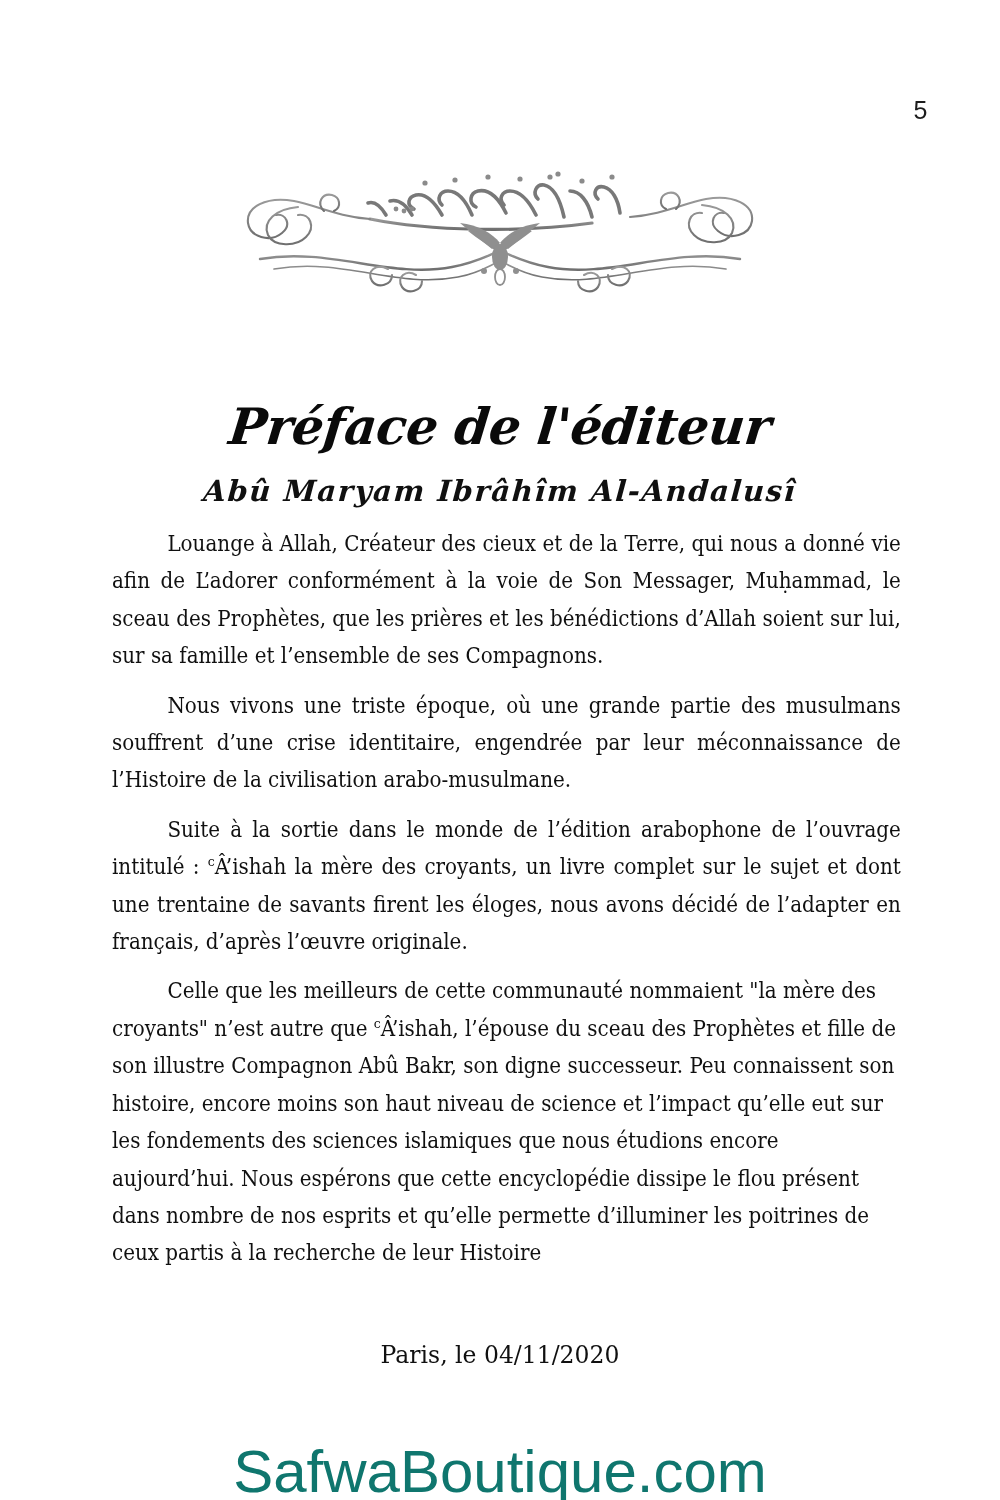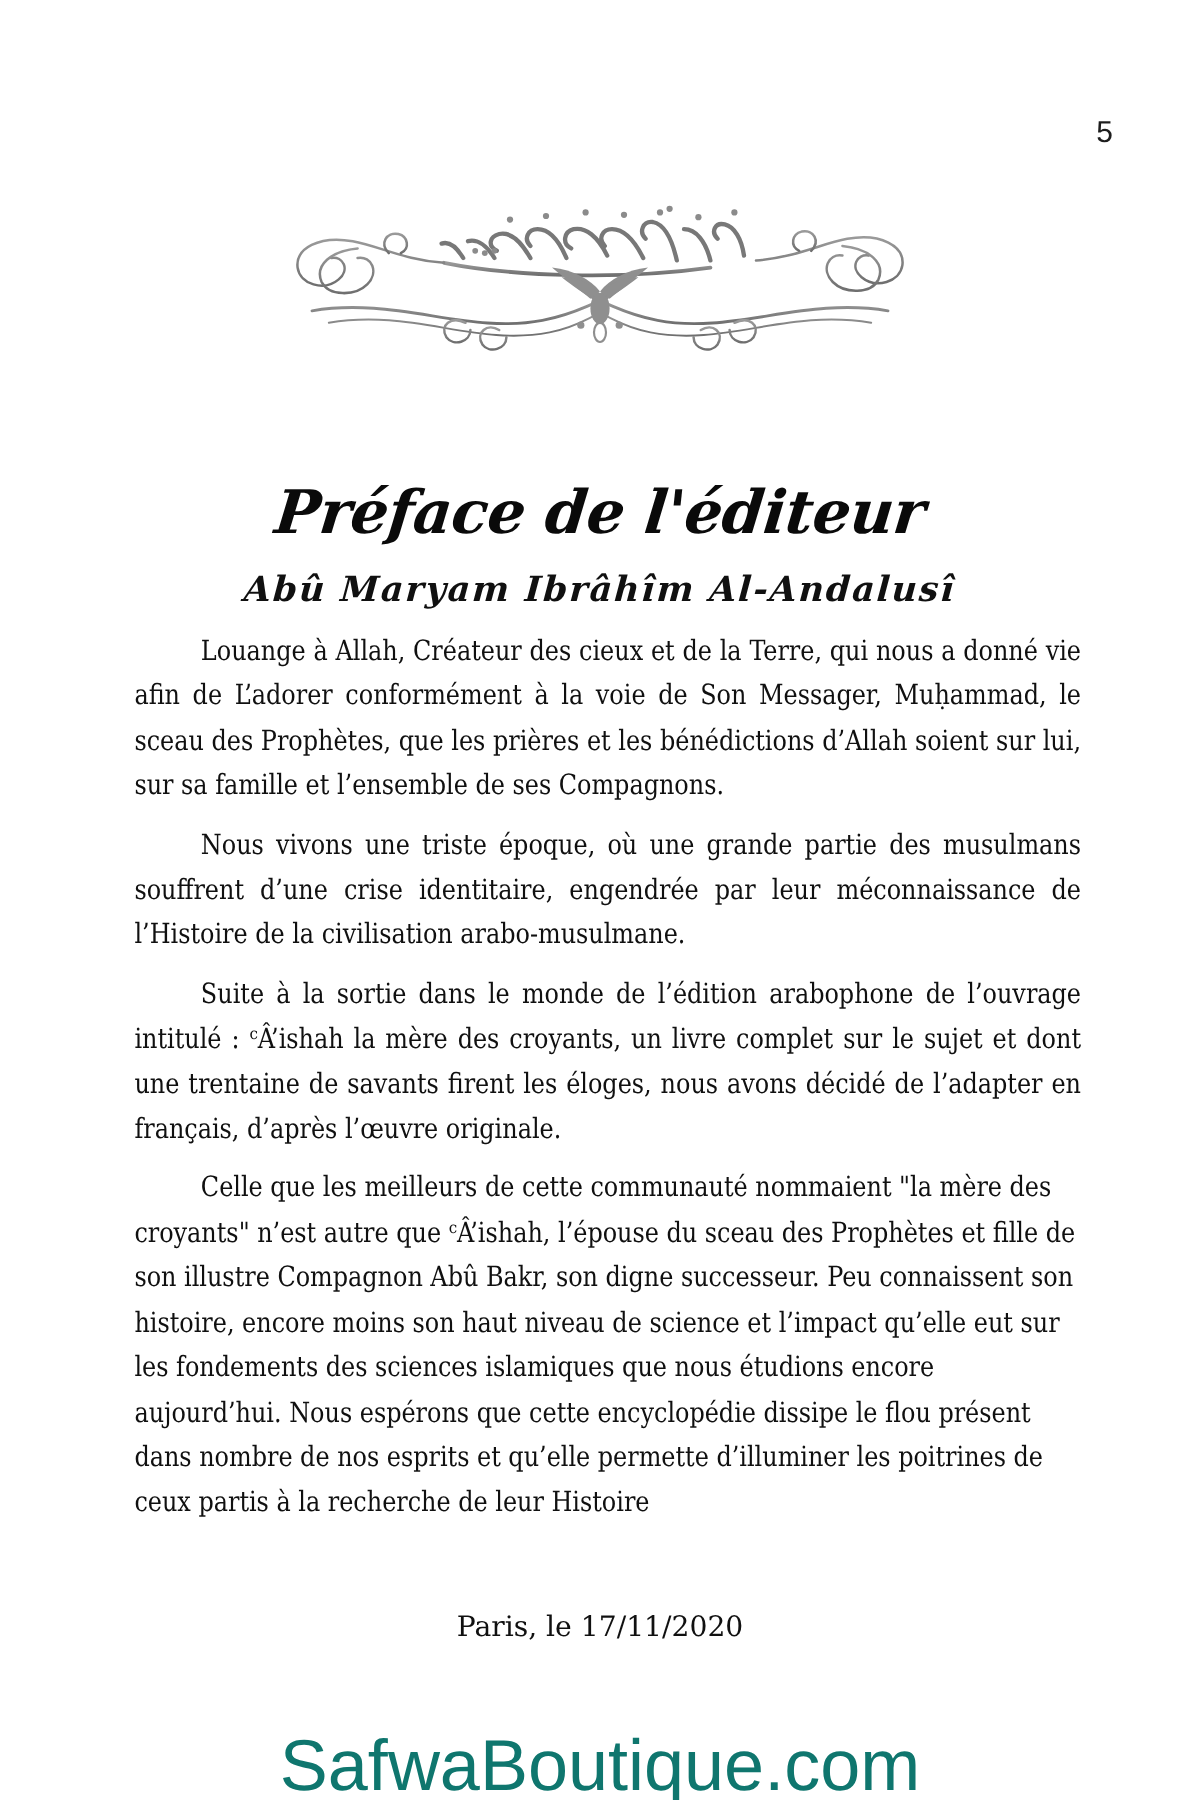--- a/index.html
+++ b/index.html
@@ -216,17 +216,17 @@
 
   <h2 class="author">Abû Maryam Ibrâhîm Al-Andalusî</h2>
 
   <div class="body-text">
     <p class="para">Louange à Allah, Créateur des cieux et de la Terre, qui nous a donné vie afin de L’adorer conformément à la voie de Son Messager, Muḥammad, le sceau des Prophètes, que les prières et les bénédictions d’Allah soient sur lui, sur sa famille et l’ensemble de ses Compagnons.</p>
     <p class="para">Nous vivons une triste époque, où une grande partie des musulmans souffrent d’une crise identitaire, engendrée par leur méconnaissance de l’Histoire de la civilisation arabo-musulmane.</p>
     <p class="para">Suite à la sortie dans le monde de l’édition arabophone de l’ouvrage intitulé : ᶜÂ’ishah la mère des croyants, un livre complet sur le sujet et dont une trentaine de savants firent les éloges, nous avons décidé de l’adapter en français, d’après l’œuvre originale.</p>
     <p class="para left-aligned">Celle que les meilleurs de cette communauté nommaient "la mère des croyants" n’est autre que ᶜÂ’ishah, l’épouse du sceau des Prophètes et fille de son illustre Compagnon Abû Bakr, son digne successeur. Peu connaissent son histoire, encore moins son haut niveau de science et l’impact qu’elle eut sur les fondements des sciences islamiques que nous étudions encore aujourd’hui. Nous espérons que cette encyclopédie dissipe le flou présent dans nombre de nos esprits et qu’elle permette d’illuminer les poitrines de ceux partis à la recherche de leur Histoire</p>
   </div>
 
-  <div class="date-line">Paris, le 17/11/2020</div>
+  <div class="date-line">Paris, le 04/11/2020</div>
 
   <div class="watermark">SafwaBoutique.com</div>
 
 </div>
 
 </body></html>

